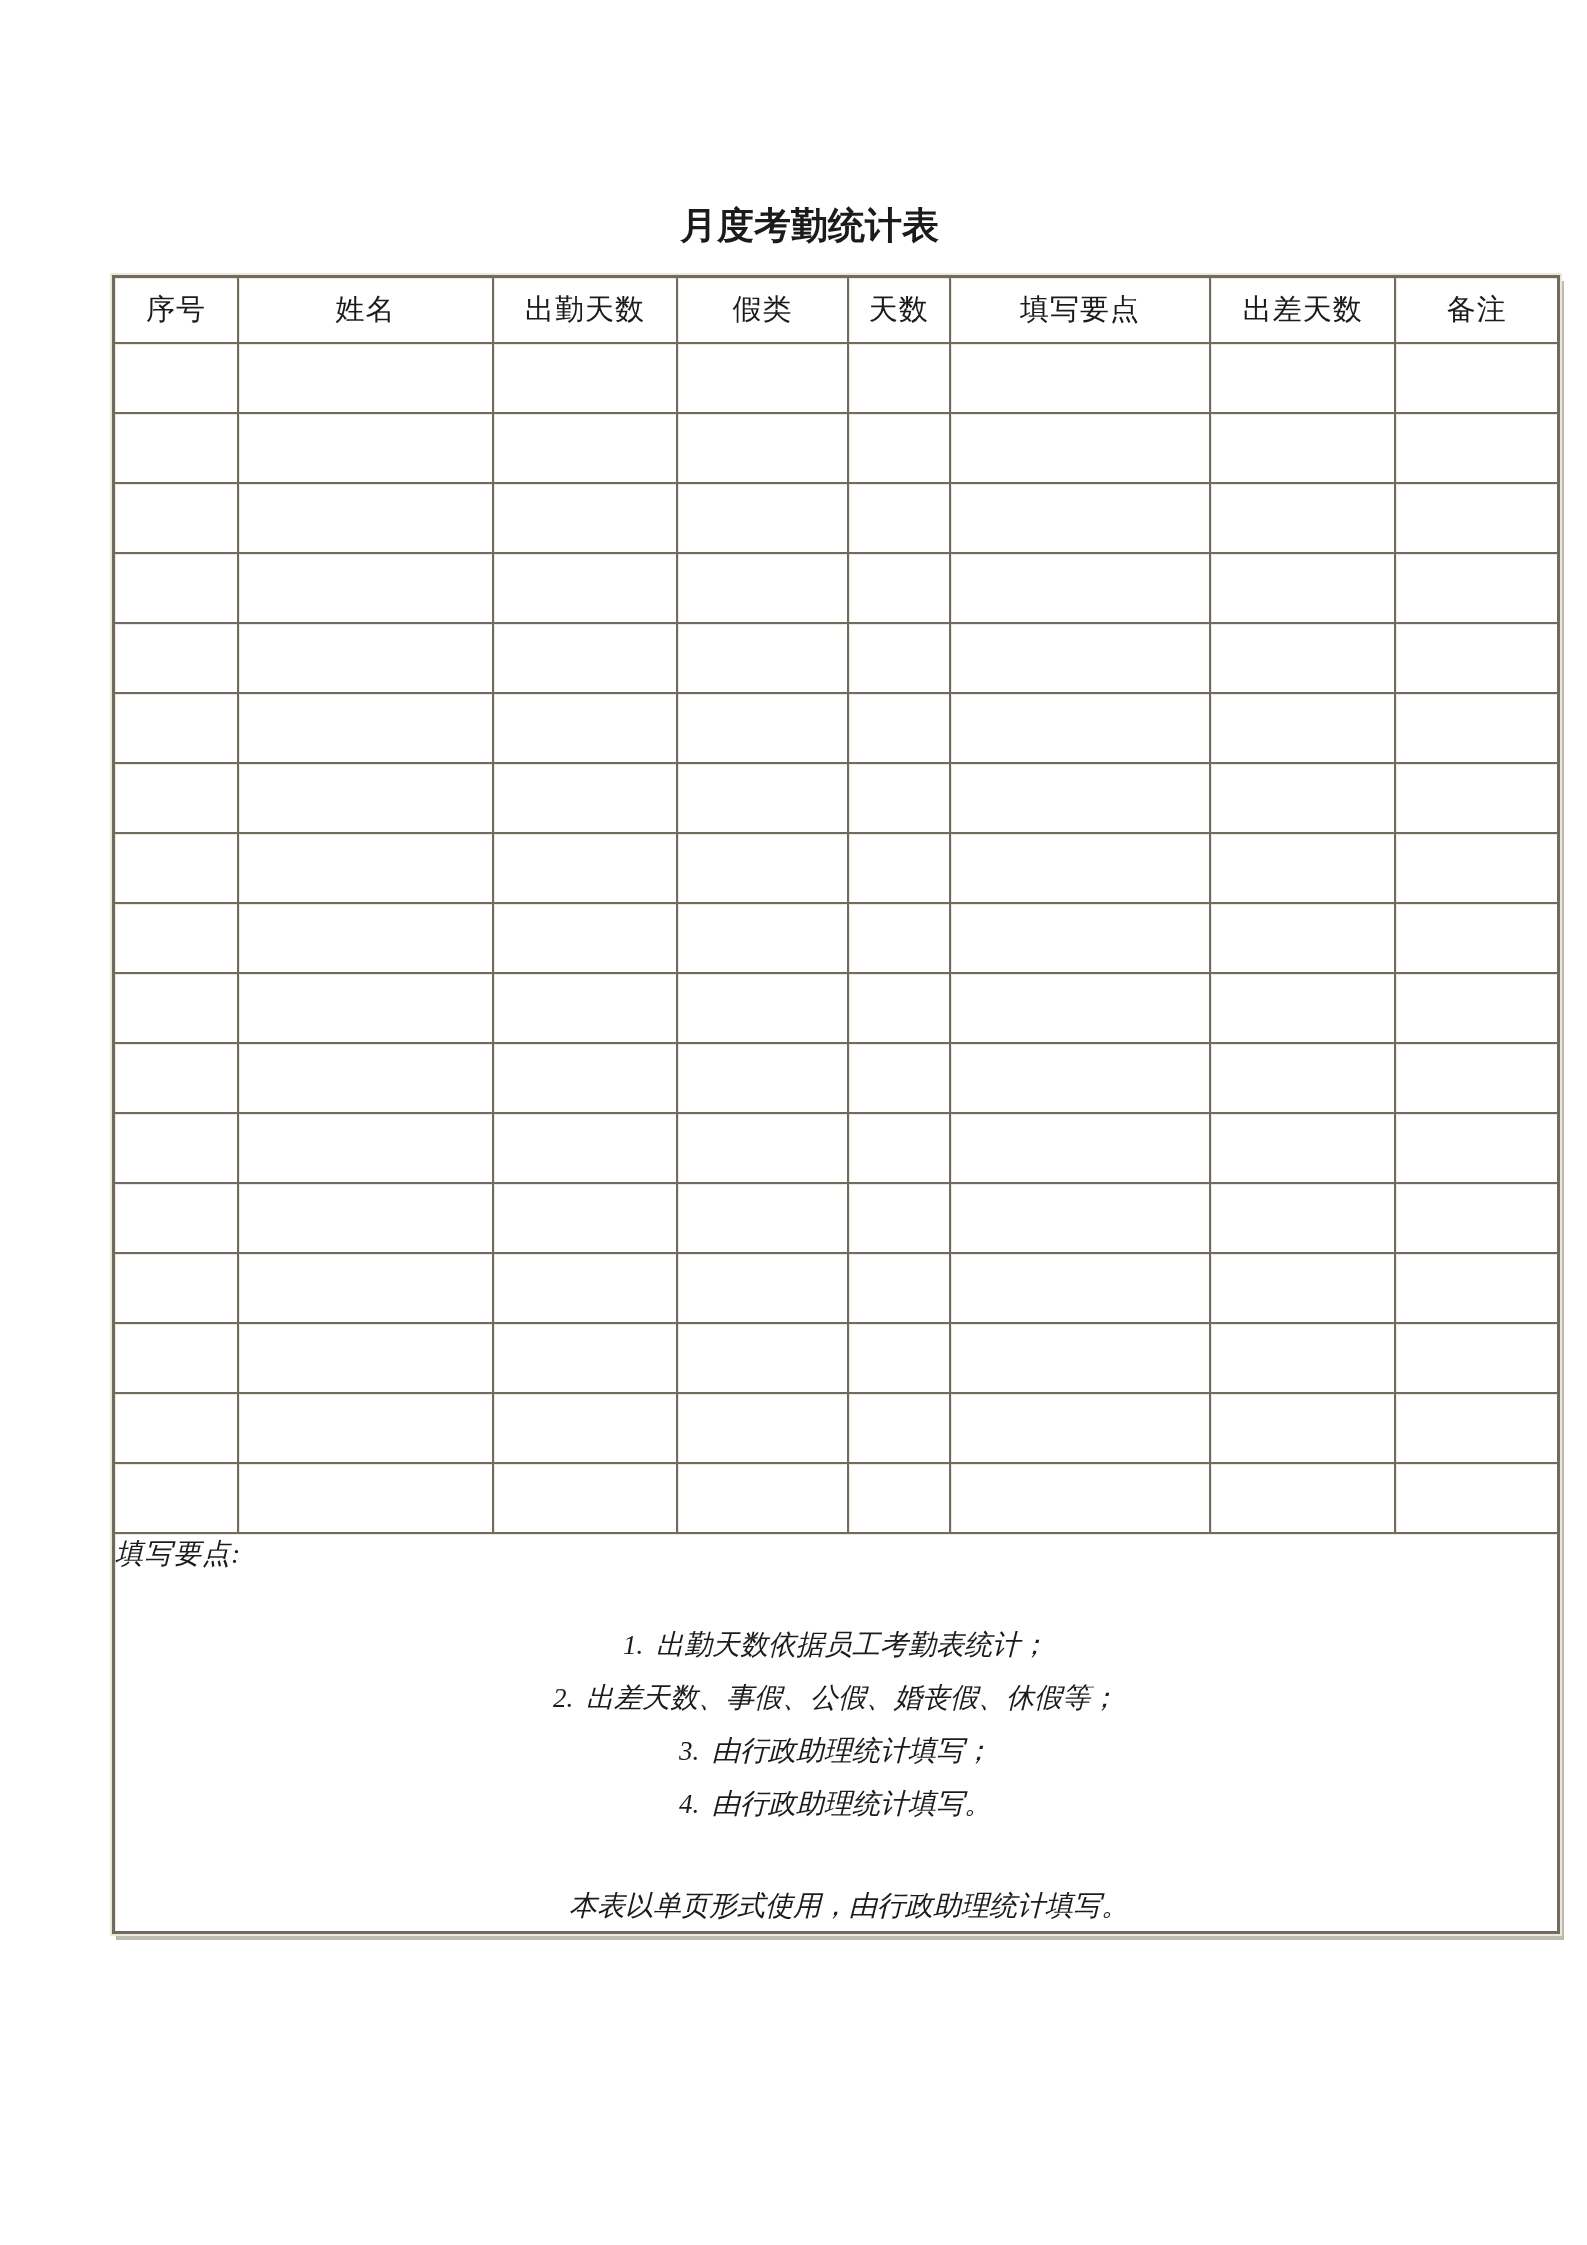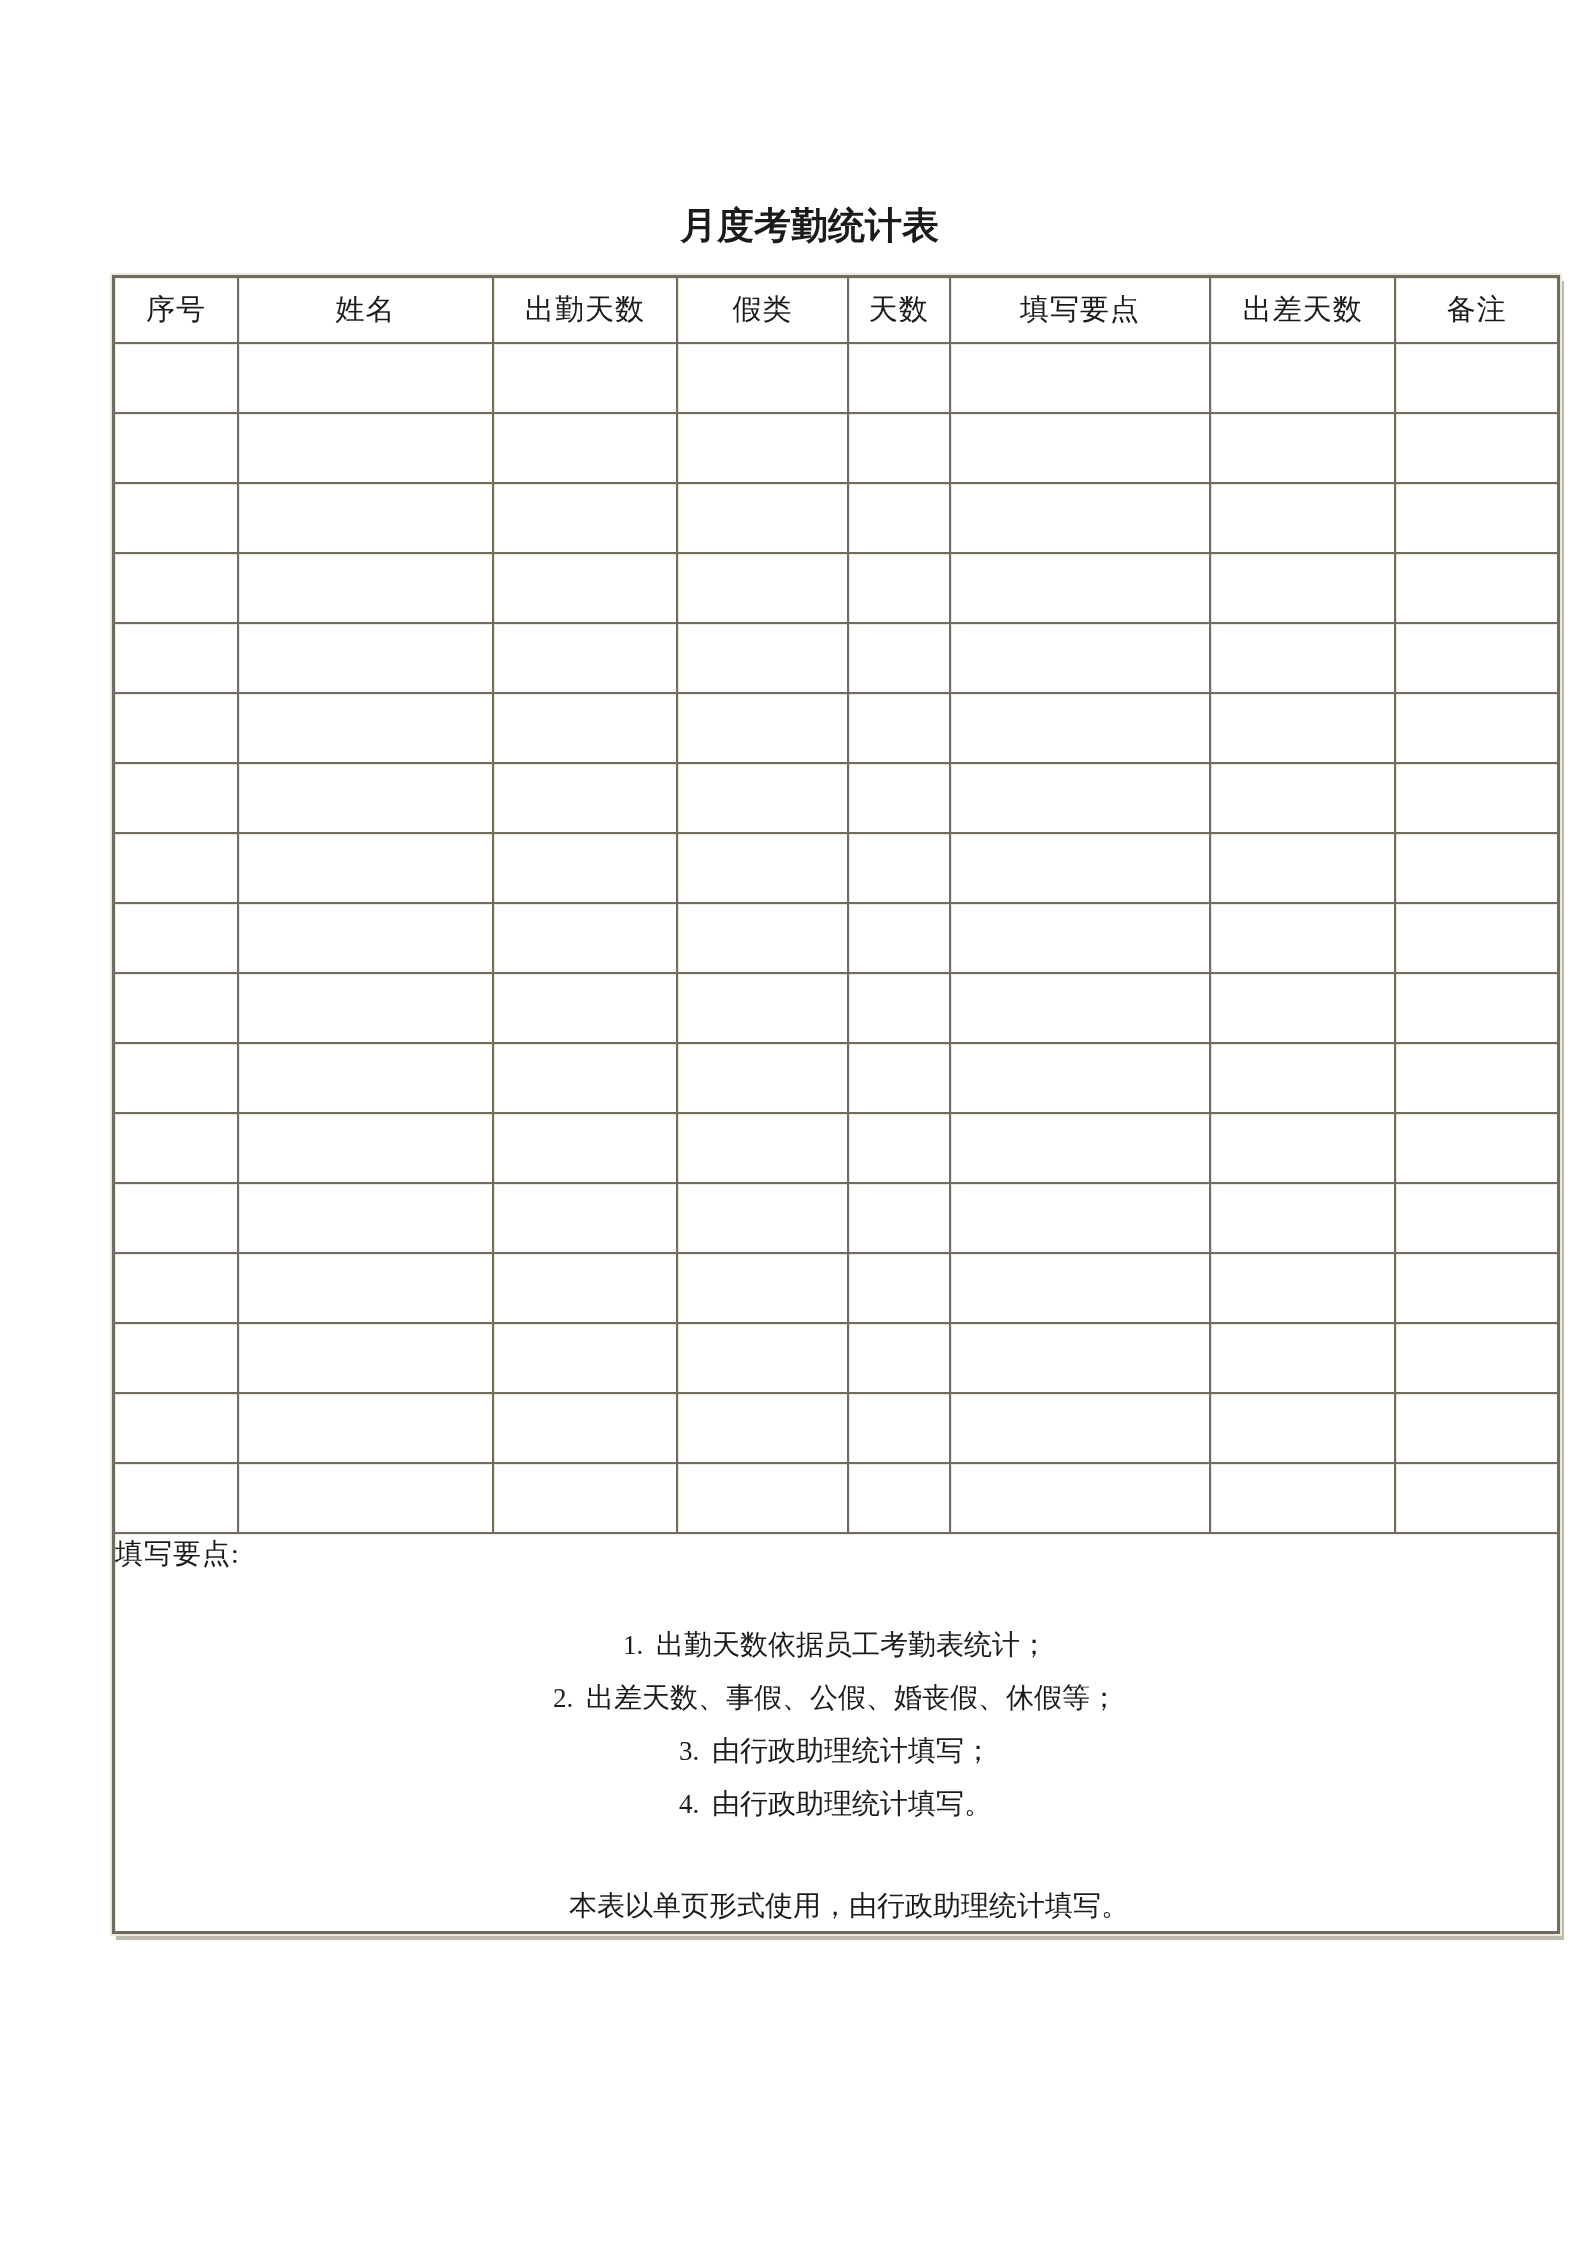--- a/index.html
+++ b/index.html
@@ -61,20 +61,21 @@
     vertical-align: middle;
     letter-spacing: 1px;
   }
   tr.body-row { height: 70px; }
   tr.notes-row { height: 400px; }
   td.notes-cell {
     vertical-align: top;
     padding: 8px 20px 0 42px;
     font-size: 28px;
     line-height: 40px;
+    font-style: italic;
   }
   .notes-heading {
     margin: 0;
     line-height: 40px;
     letter-spacing: 1px;
   }
   .notes-list {
     margin: 52px 14px 0 0;
     padding: 0;
     list-style: none;

